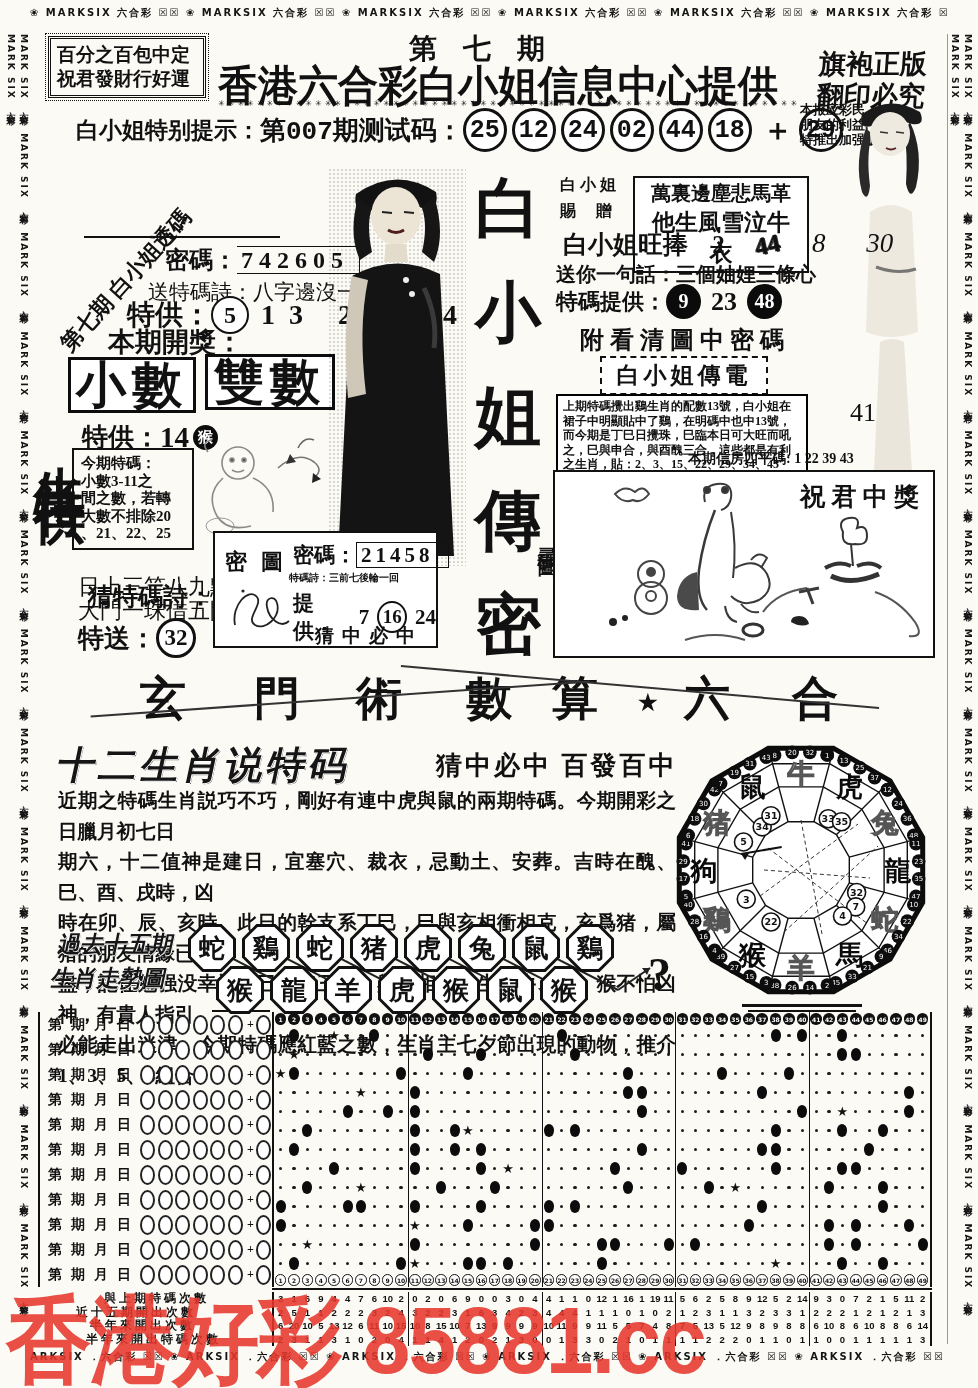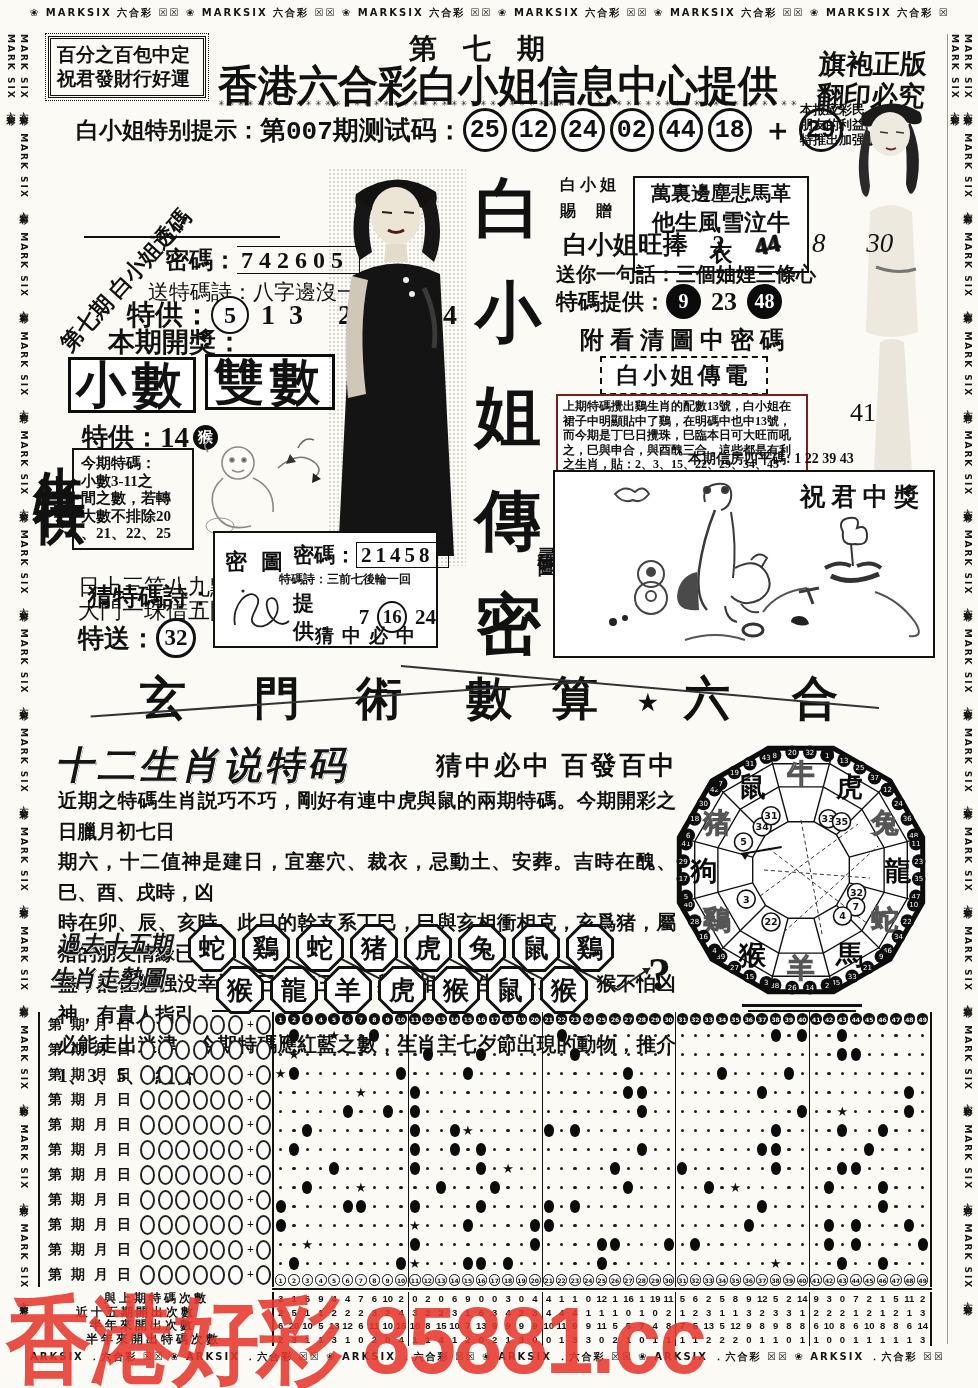--- a/index.html
+++ b/index.html
@@ -40,21 +40,21 @@
   
   .stack{display:flex;flex-direction:column;justify-content:space-between;align-items:center;
          font-size:66px;font-weight:900;line-height:1;}
   .mitu{border:2px solid #111;background:#fff;}
   .v-small{writing-mode:vertical-rl;font-size:19px;font-weight:bold;letter-spacing:6px;}
   
   .gift-poem{border:2.5px solid #111;padding:2px 6px;font-weight:900;text-align:center;background:#fff;}
   .bball{display:inline-flex;align-items:center;justify-content:center;width:35px;height:35px;border-radius:50%;
          background:#0b0b0b;color:#fff;font-size:20px;font-weight:bold;}
   .dashed-box{border:2.5px dashed #111;text-align:center;font-weight:900;background:#fff;}
-  .para-box{border:2px solid #7f1d1d;padding:3px 5px;font-size:12px;font-weight:bold;line-height:14.6px;background:#fff;}
+  .para-box{border:2px solid #000000;padding:3px 5px;font-size:12px;font-weight:bold;line-height:14.6px;background:#fff;}
   .cartoon-box{border:2.5px solid #111;background:#fff;}
   .scratch{display:inline-block;transform:rotate(-12deg);text-shadow:1px 1px 0 #333,-1px 0 0 #444;}
   
   .banner-ch{position:absolute;font-size:46px;font-weight:900;}
   .scrib-line{position:absolute;height:1.5px;background:#333;}
   .stylized{font-weight:900;transform:skewX(-12deg);color:#151515;
             text-shadow:1px 0 #fff,0 1px #fff,1px 1px 0 #555;}
   
   .oct{position:absolute;width:48px;height:48px;display:flex;align-items:center;justify-content:center;
        background:#111;clip-path:polygon(30% 0,70% 0,100% 30%,100% 70%,70% 100%,30% 100%,0 70%,0 30%);z-index:3;}
@@ -230,21 +230,21 @@
 
   <div class="abs mitu" style="left:213px;top:531px;width:225px;height:117px;" data-name="secret-picture-box">
     <div style="position:absolute;left:10px;top:14px;font-size:22px;font-weight:900;letter-spacing:14px;" data-name="mitu-label">密圖</div>
     <svg style="position:absolute;left:8px;top:44px;" width="70" height="64" viewBox="0 0 70 64" data-name="signature-scribble">
       <path d="M12,48 C8,28 26,10 34,20 C40,28 22,42 32,48 C42,54 58,40 54,26 C52,18 42,20 44,30 C46,42 58,52 66,44" stroke="#222" stroke-width="1.8" fill="none"></path>
       <circle cx="20" cy="14" r="1.6" fill="#222"></circle>
     </svg>
     <div style="position:absolute;left:78px;top:8px;font-size:21px;font-weight:bold;white-space:nowrap;" data-name="mitu-password-row">
       <span data-name="mitu-password-label">密碼：</span><span style="border:1.5px solid #111;padding:0 14px 0 4px;letter-spacing:4px;" data-name="mitu-password-value">21458</span>
     </div>
-    <div style="position:absolute;left:64px;top:38px;font-size:12px;font-weight:900;white-space:nowrap;" data-name="mitu-poem-row">
+    <div style="position:absolute;left:74px;top:38px;font-size:10px;font-weight:900;white-space:nowrap;" data-name="mitu-poem-row">
       <span data-name="mitu-poem-label">特碼詩：</span><span data-name="mitu-poem-value">三前七後輪一回</span>
     </div>
     <div style="position:absolute;left:78px;top:56px;font-size:21px;font-weight:bold;display:flex;align-items:center;" data-name="mitu-provide-row">
       <span data-name="mitu-provide-label">提供：</span>
       <span style="margin:0 8px;" data-name="mitu-number-7">7</span>
       <span class="c-ball" style="width:32px;height:32px;font-size:19px;" data-name="mitu-circled-16">16</span>
       <span style="margin-left:8px;" data-name="mitu-number-24">24</span>
     </div>
     <div style="position:absolute;left:100px;top:90px;font-size:19px;font-weight:900;letter-spacing:8px;" data-name="mitu-footer">猜中必中</div>
   </div>

